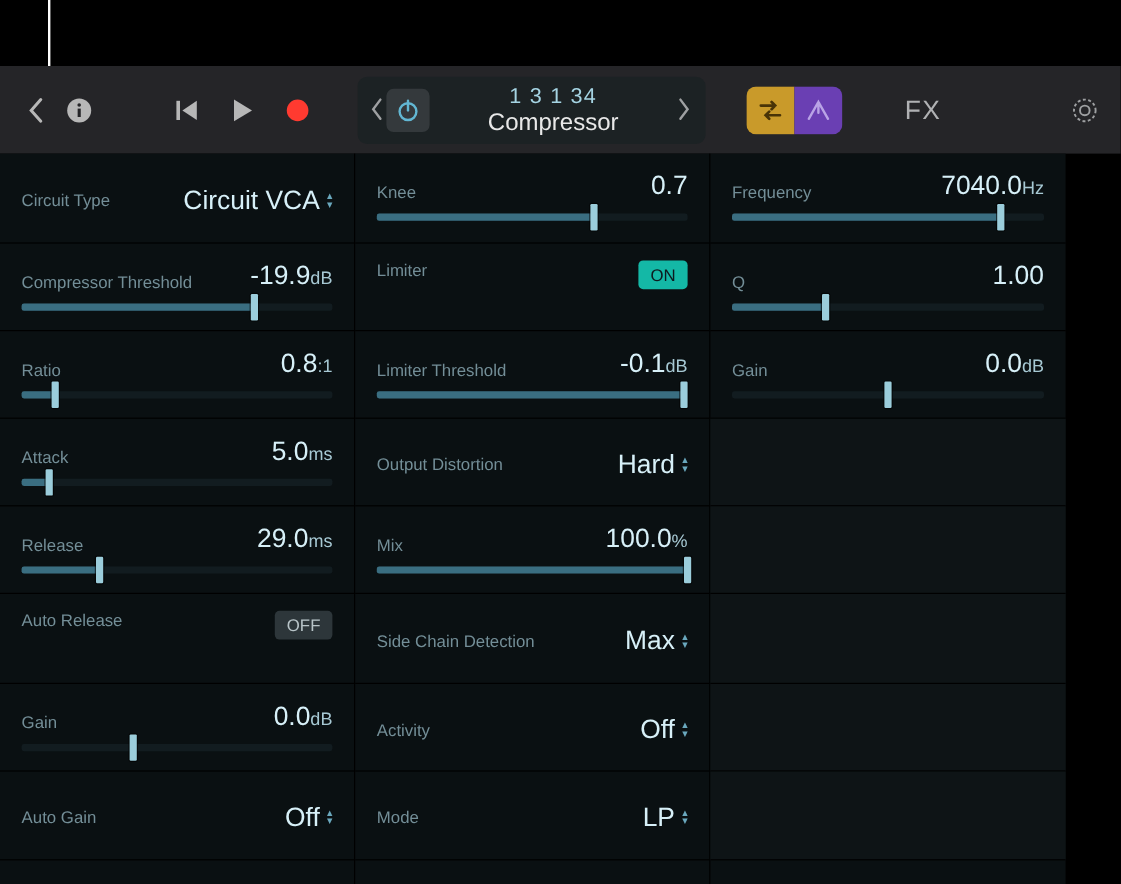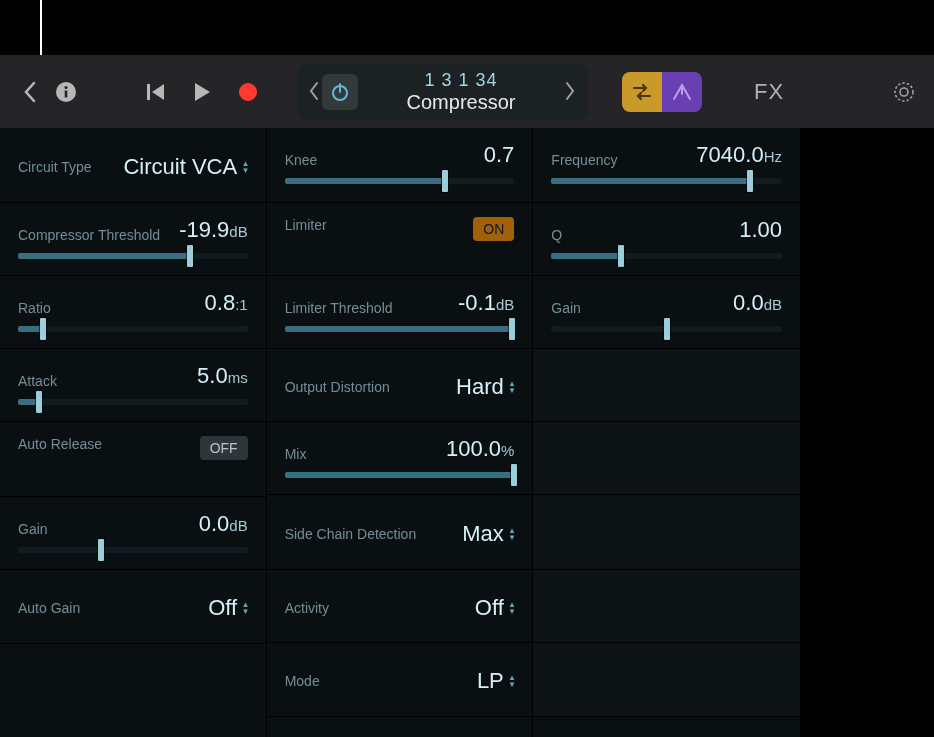--- a/index.html
+++ b/index.html
@@ -22,42 +22,42 @@
   .chev { color: #9ea0a2; width: 14px; height: 22px; }
 
   .toggle-pair { margin-left: 22px; display: flex; border-radius: 8px; overflow: hidden; }
   .toggle-pair > div { width: 40px; height: 40px; display: flex; align-items: center; justify-content: center; }
   .tg-a { background: #c99a2a; color: #493407; }
   .tg-b { background: #6a3fb3; color: #b9a3e6; }
 
   .fx { margin-left: 40px; color: #b0b1b3; font-size: 22px; letter-spacing: 1px; }
   .gear { margin-left: auto; color: #9ea0a2; }
 
-  .params { display: grid; grid-template-columns: 1fr 1fr 1fr; width: 800px; height: 609px; background: #0a1012; }
+  .params { display: grid; grid-template-columns: 1fr 1fr 1fr; width: 888px; height: 609px; background: #0a1012; }
   .col { border-right: 1px solid #000; }
   .col:last-child { border-right: none; }
 
   .row { border-bottom: 1px solid #000; padding: 14px 18px 11px 18px; position: relative; }
   .row-dropdown { height: 75px; display: flex; align-items: center; justify-content: space-between; }
   .row-slider { height: 73px; }
   .row-toggle { height: 75px; display: flex; align-items: flex-start; justify-content: space-between; }
 
   .label { color: #738e97; font-size: 14px; }
   .dd-value { color: #d7f0f8; font-size: 22px; display: flex; align-items: center; gap: 6px; }
   .caret-ud { display: inline-flex; flex-direction: column; font-size: 9px; line-height: 7px; color: #6aa8bd; }
 
   .sl-head { display: flex; justify-content: space-between; align-items: flex-end; margin-bottom: 10px; }
   .sl-val { color: #d7f0f8; font-size: 22px; }
   .sl-unit { font-size: 15px; color: #a7c9d4; }
 
   .track { position: relative; height: 6px; background: #121c20; border-radius: 2px; }
   .fill { position: absolute; height: 100%; background: #3a6e81; border-radius: 2px; left: 0; }
   .thumb { position: absolute; width: 6px; height: 22px; background: #9bcddb; border-radius: 1px; top: -8px; transform: translateX(-50%); box-shadow: 0 0 0 1px rgba(0,0,0,.6); }
 
-  .onoff { color: #0e1a1f; background: #a16207; font-size: 14px; padding: 4px 10px; border-radius: 4px; font-weight: 500; }
+  .onoff { color: #0e1a1f; background: #14b8a6; font-size: 14px; padding: 4px 10px; border-radius: 4px; font-weight: 500; }
   .onoff.off { color: #b8c4c8; background: #2d363a; }
 
   .empty { background: #0e1416; }
 
   svg { display: block; }
 </style>
 </head>
 <body>
 
 <div class="blackbar">
@@ -184,20 +184,30 @@
       <div class="sl-head">
           <span class="label">Attack</span>
           <span class="sl-val"><span>5.0</span><span class="sl-unit">ms</span></span>
         </div>
       <div class="track">
           <div class="fill" style="width:9%"></div>
           <div class="thumb" style="left:9%"></div>
         </div>
     </div>
 
+    <div class="row row-slider">
+      <div class="sl-head">
+          <span class="label">Release</span>
+          <span class="sl-val"><span>29.0</span><span class="sl-unit">ms</span></span>
+        </div>
+      <div class="track">
+          <div class="fill" style="width:25%"></div>
+          <div class="thumb" style="left:25%"></div>
+        </div>
+    </div>
 
     <div class="row row-toggle">
       <span class="label">Auto Release</span>
       <span class="onoff off">OFF</span>
     </div>
 
     <div class="row row-slider">
       <div class="sl-head">
           <span class="label">Gain</span>
           <span class="sl-val"><span>0.0</span><span class="sl-unit">dB</span></span>

